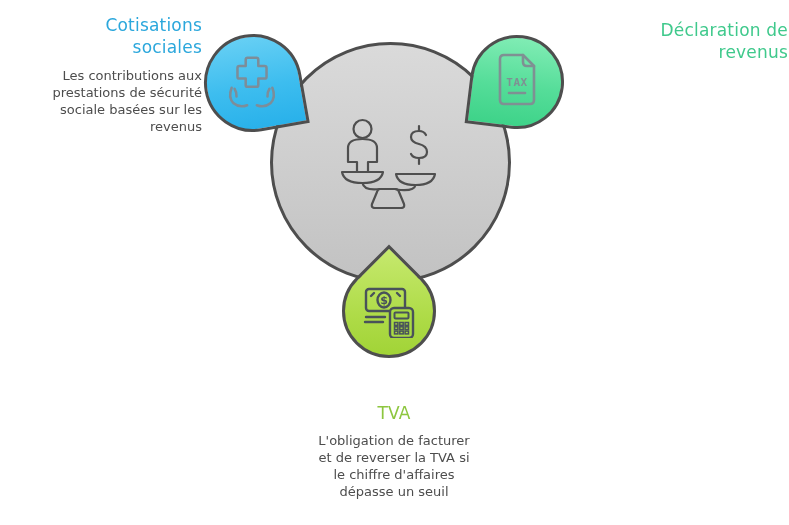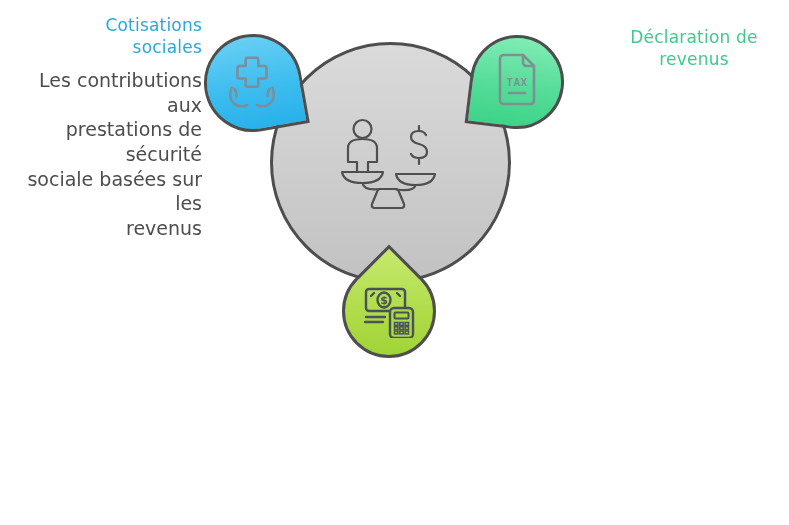--- a/index.html
+++ b/index.html
@@ -37,31 +37,31 @@
     left:342px;top:264px;width:94px;height:94px;
     border-radius:0 50% 50% 50%;
     transform:rotate(45deg);
     background:linear-gradient(135deg,#c6e96e 0%,#aedb47 55%,#9bd02f 100%);
   }
   .drop-lime .icon-wrap{transform:rotate(-45deg) translate(0px,1px);}
   .icon-wrap{line-height:0;}
   
   .label-block{position:absolute;z-index:4;}
   .block-left{left:6px;top:14px;width:196px;text-align:right;}
-  .block-right{left:600px;top:26px;width:188px;text-align:center;}
+  .block-right{left:600px;top:19px;width:188px;text-align:right;}
   .block-bottom{left:289px;top:402px;width:210px;text-align:center;}
   .node-title{
     font-size:17px;font-weight:400;line-height:1.32;white-space:pre-line;margin:0 0 9px 0;
     letter-spacing:0.2px;
   }
   .title-blue{color:#2ba7dc;}
   .title-green{color:#3fc98c;}
   .title-lime{color:#8dc63f;}
   .node-desc{
-    font-size:19px;color:#4d4d4d;line-height:1.3;white-space:pre-line;margin:0;
+    font-size:13px;color:#4d4d4d;line-height:1.3;white-space:pre-line;margin:0;
   }
 </style>
 </head>
 <body>
 
 <div id="canvas">
 
   <div class="center-circle"></div>
 
   <svg class="center-icon-svg" width="110" height="105" viewBox="0 0 110 105">
@@ -150,14 +150,21 @@
 prestations de sécurité
 sociale basées sur les
 revenus</p>
   </div>
 
   <div class="label-block block-right">
     <h2 class="node-title title-green">Déclaration de
 revenus</h2>
   </div>
 
+  <div class="label-block block-bottom">
+    <h2 class="node-title title-lime">TVA</h2>
+    <p class="node-desc">L'obligation de facturer
+et de reverser la TVA si
+le chiffre d'affaires
+dépasse un seuil</p>
+  </div>
 
 </div>
 
 </body></html>

